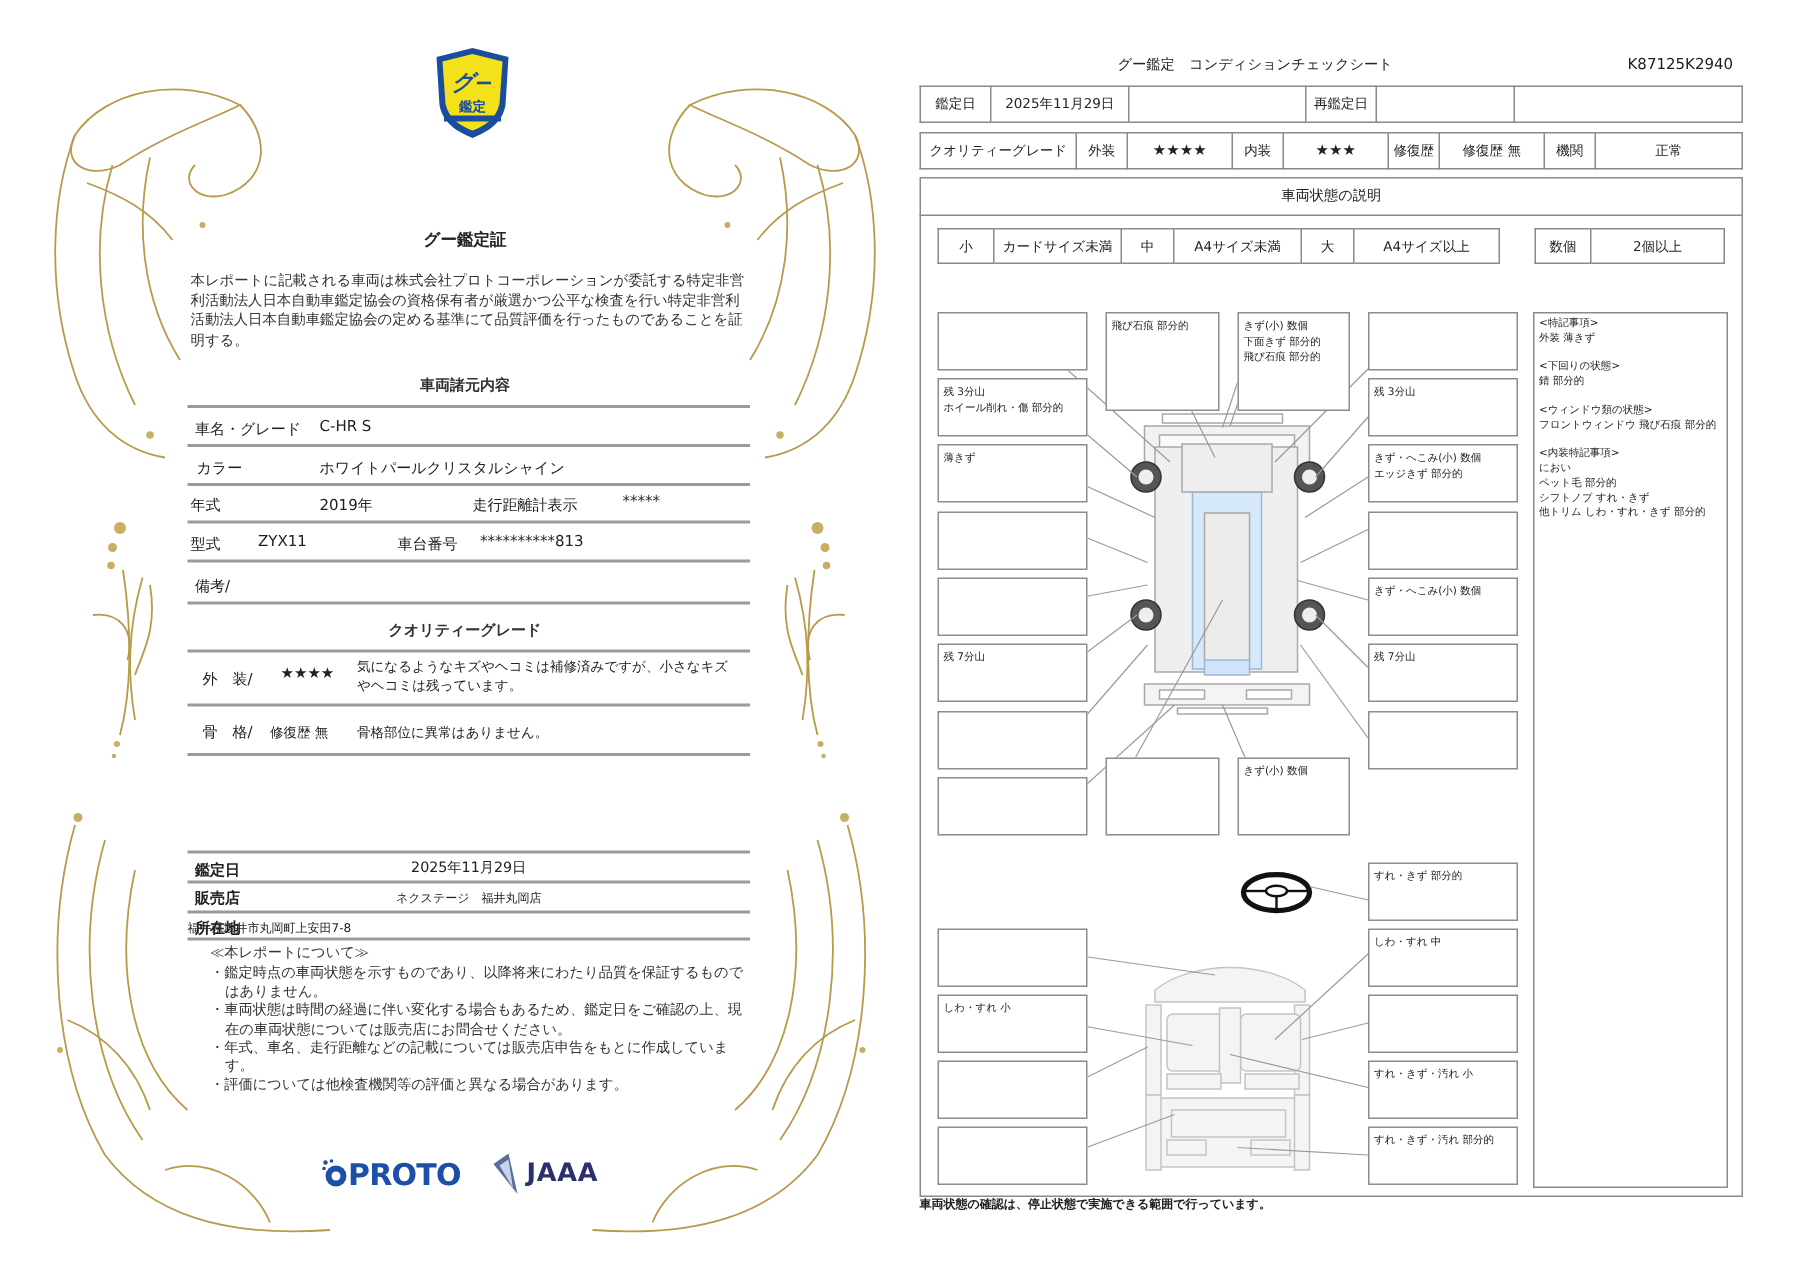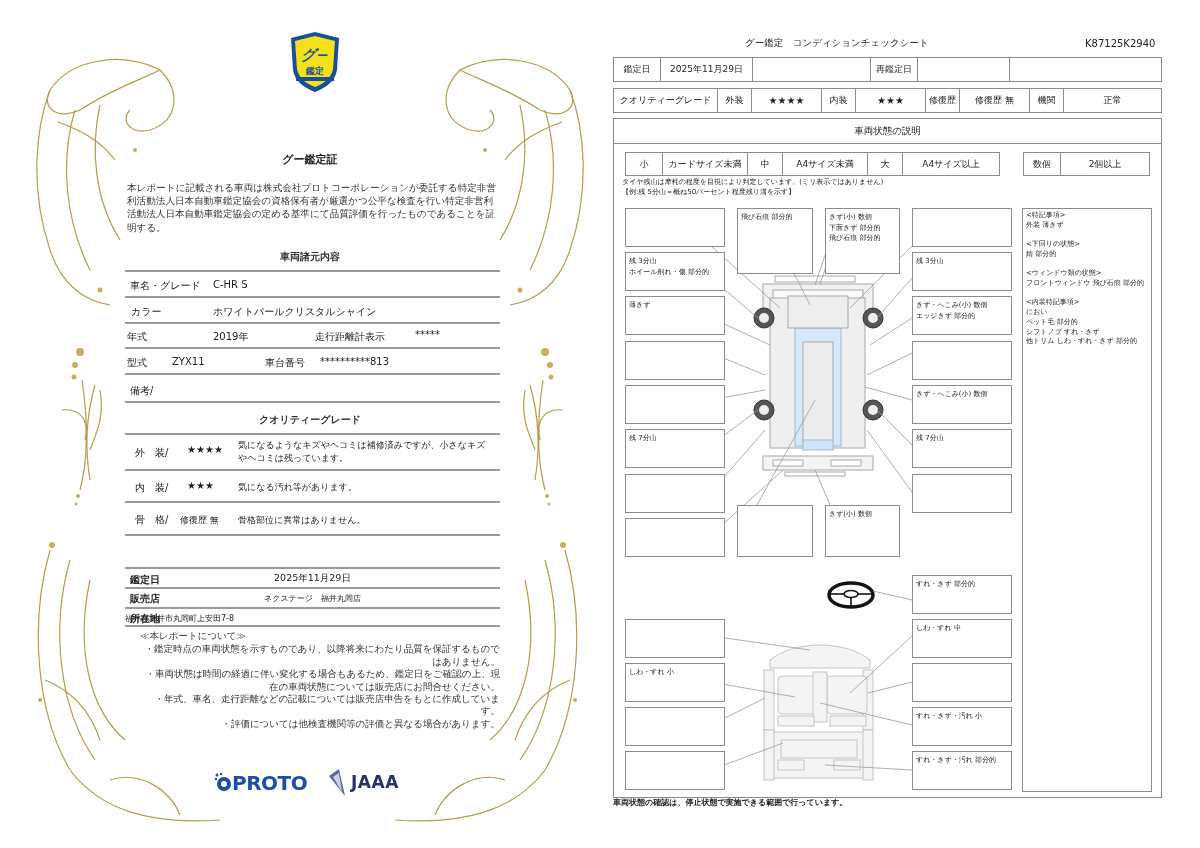--- a/index.html
+++ b/index.html
@@ -32,21 +32,21 @@
   .rows { position: absolute; left: 125px; width: 375px; }
   .row { border-top: 2px solid #9a9a9a; position: relative; font-size: 10px; color: #222; }
   .row:last-child { border-bottom: 2px solid #9a9a9a; }
   .row .k, .row .v, .row .k2, .row .v2 { position: absolute; white-space: nowrap; }
 
   .notes {
     position: absolute; left: 140px; top: 630px; width: 360px;
     font-family: "DejaVu Serif", serif; font-size: 9.5px; line-height: 12.4px; color: #333;
   }
   .notes .hdr { margin-bottom: 1px; }
-  .notes li { list-style: none; padding-left: 10px; text-indent: -10px; text-align: right; }
+  .notes li { list-style: none; padding-left: 10px; text-indent: -10px; }
   .logos { position: absolute; left: 214px; top: 768px; width: 200px; height: 32px; }
   .proto-text { position: absolute; left: 18px; top: 3px; font-family: "DejaVu Sans", sans-serif; font-weight: bold; font-size: 20px; color: #1d4fa8; letter-spacing: -0.5px; }
   .jaaa-text { position: absolute; left: 137px; top: 4px; font-weight: bold; font-size: 17px; color: #2a2f6e; letter-spacing: 0.5px; }
 
   
   .sheet { position: absolute; left: 605px; top: 0; width: 595px; height: 848px; font-family: "DejaVu Sans", sans-serif; }
   .sheet-title { position: absolute; left: 140px; top: 37px; font-size: 9.5px; color: #222; }
   .sheet-id { position: absolute; left: 480px; top: 38px; font-size: 10px; color: #222; }
   table.t { position: absolute; border-collapse: collapse; font-size: 9px; color: #222; }
   table.t td { border: 1.5px solid #8a8a8a; text-align: center; vertical-align: middle; padding: 0; }
@@ -168,25 +168,20 @@
       <span class="k" style="left:5px;top:9px">備考/</span>
     </div>
   </div>
 
   <div class="sec-title" style="top:413px">クオリティーグレード</div>
   <div class="rows" style="top:433px">
     <div class="row" style="height:36px">
       <span class="k" style="left:10px;top:11px">外　装/</span>
       <span class="v" style="left:62px;top:9px">★★★★</span>
       <span style="position:absolute;left:113px;top:4px;width:255px;font-size:9px;line-height:13px">気になるようなキズやヘコミは補修済みですが、小さなキズやヘコミは残っています。</span>
-    </div>
-    <div class="row" style="height:32px">
-      <span class="k" style="left:10px;top:10px">内　装/</span>
-      <span class="v" style="left:62px;top:9px">★★★</span>
-      <span style="position:absolute;left:113px;top:10px;font-size:9px">気になる汚れ等があります。</span>
     </div>
     <div class="row" style="height:33px">
       <span class="k" style="left:10px;top:10px">骨　格/</span>
       <span class="v" style="left:55px;top:11px;font-size:9px">修復歴 無</span>
       <span style="position:absolute;left:113px;top:11px;font-size:9px">骨格部位に異常はありません。</span>
     </div>
     <div class="row" style="height:0;border-bottom:none"></div>
   </div>
 
   <div class="rows" style="top:567px">
@@ -281,24 +276,20 @@
     </table>
   <table class="t" style="left:418px;top:152px;width:127px;height:24px">
     <tbody>
         <tr>
       <td style="width:37px">数個</td>
       <td>2個以上</td>
     </tr>
   </tbody>
     </table>
 
-  <div class="tire-note">
-    <div>タイヤ残山は摩耗の程度を目視により判定しています。(ミリ表示ではありません)</div>
-    <div>【例:残 5分山＝概ね50パーセント程度残り溝を示す】</div>
-  </div>
 
   <svg class="diagram" viewBox="0 0 595 848">
 
     <g stroke="#a8a8a8" fill="#f2f2f2" stroke-width="1">
       <rect x="158" y="284" width="110" height="30"></rect>
       <rect x="170" y="276" width="80" height="6" fill="#fff"></rect>
       <rect x="168" y="290" width="90" height="16" fill="#fafafa"></rect>
       <rect x="165" y="298" width="95" height="150" fill="#efefef"></rect>
       <rect x="190" y="328" width="46" height="118" fill="#d6e9fb" stroke="#9ab8d8"></rect>
       <rect x="198" y="342" width="30" height="100" fill="#ececec"></rect>

